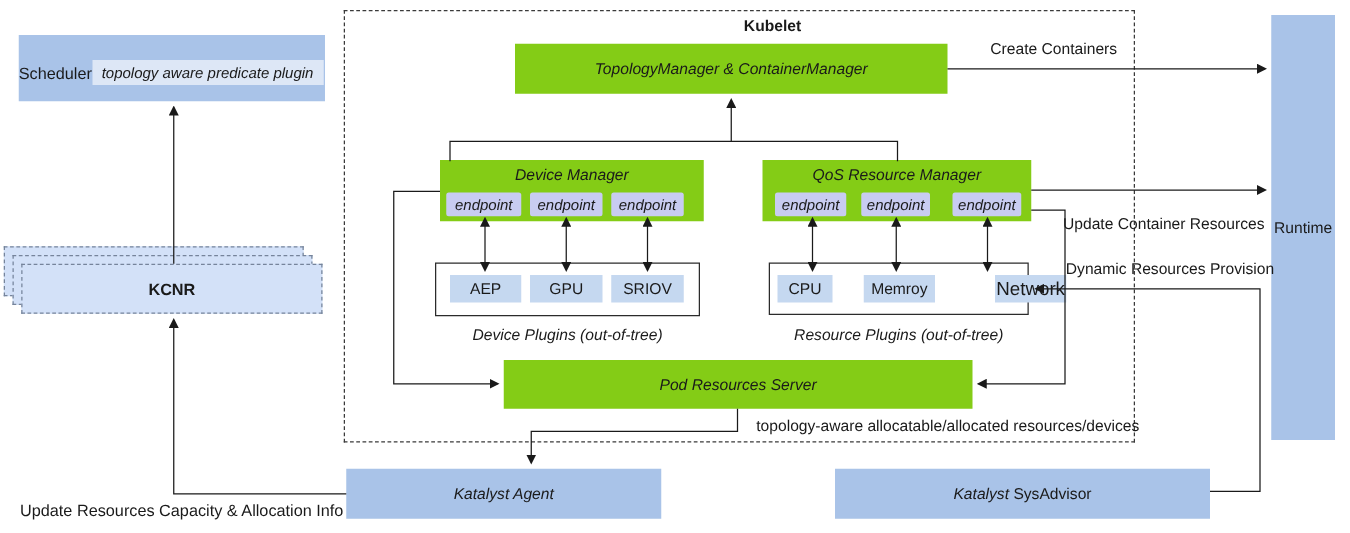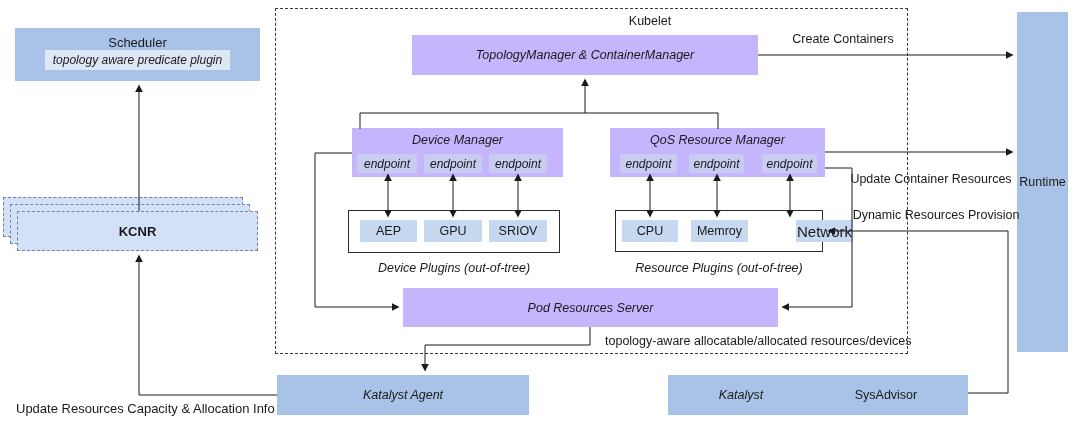--- a/index.html
+++ b/index.html
@@ -6,40 +6,40 @@
   .stage {
     position:relative; width:1080px; height:426px; background:#ffffff;
     font-family:"Liberation Sans", sans-serif; color:#1a1a1a; overflow:hidden;
   }
   .abs { position:absolute; }
   .box {
     position:absolute; display:flex; align-items:center; justify-content:center;
     font-size:13px; box-sizing:border-box; text-align:center;
   }
   .solid-blue { background:#a9c3e8; }
-  .panel-blue { background:#c4b5fd; }
+  .panel-blue { background:#84cc16; }
   .chip-blue  { background:#c5d8f0; }
   .lavender   { background:#c8ccf1; border-radius:2px; font-style:italic; font-size:12px; }
   .kcnr-layer { background:#d3e1f8; border:1px dashed #76849b; box-sizing:border-box; }
   .italic { font-style:italic; }
   .lbl { position:absolute; font-size:12.5px; white-space:nowrap; }
   .center { text-align:center; }
   .dashed-frame { position:absolute; border:1px dashed #3a3a3a; box-sizing:border-box; }
   .plug-frame { position:absolute; background:#ffffff; border:1px solid #2b2b2b; box-sizing:border-box; }
   svg.wires { position:absolute; left:0; top:0; pointer-events:none; }
 </style>
 </head>
 <body>
 
 <div class="stage">
 
   <div class="dashed-frame" style="left:275px; top:8px; width:633px; height:346px;"></div>
-  <div class="lbl center" style="left:598px; top:14px; width:104px; font-weight:normal;">Kubelet</div>
+  <div class="lbl center" style="left:566px; top:14px; width:104px; font-weight:bold;">Kubelet</div>
 
-  <div class="box solid-blue" style="left:15px; top:28px; width:245px; height:53px; flex-direction:column; justify-content:flex-start; padding-top:7px; gap:0;">
+  <div class="box solid-blue" style="left:15px; top:28px; width:245px; height:53px; flex-direction:row; justify-content:flex-start; padding-top:7px; gap:0;">
     <div>Scheduler</div>
     <div class="italic" style="background:#dde7f6; width:185px; height:20px; display:flex; align-items:center; justify-content:center; font-size:12px;">topology aware predicate plugin</div>
   </div>
 
   <div class="abs kcnr-layer" style="left:3px;  top:197px; width:240px; height:40px;"></div>
   <div class="abs kcnr-layer" style="left:10px; top:204px; width:240px; height:40px;"></div>
   <div class="box kcnr-layer" style="left:17px; top:211px; width:241px; height:40px; font-weight:600;">KCNR</div>
 
   <div class="box panel-blue italic" style="left:412px; top:35px; width:346px; height:40px; font-size:12.5px;">TopologyManager &amp; ContainerManager</div>
 
@@ -55,30 +55,30 @@
   <div class="box lavender" style="left:689px; top:154px; width:55px; height:19px;">endpoint</div>
   <div class="box lavender" style="left:762px; top:154px; width:55px; height:19px;">endpoint</div>
 
   <div class="plug-frame" style="left:348px; top:210px; width:212px; height:43px;"></div>
   <div class="box chip-blue" style="left:360px; top:220px; width:57px; height:22px; font-size:12.5px;">AEP</div>
   <div class="box chip-blue" style="left:424px; top:220px; width:58px; height:22px; font-size:12.5px;">GPU</div>
   <div class="box chip-blue" style="left:489px; top:220px; width:58px; height:22px; font-size:12.5px;">SRIOV</div>
   <div class="lbl italic center" style="left:348px; top:261px; width:212px;">Device Plugins (out-of-tree)</div>
 
   <div class="plug-frame" style="left:615px; top:210px; width:208px; height:42px;"></div>
-  <div class="box chip-blue" style="left:622px; top:220px; width:56px; height:22px; font-size:12.5px;">CPU</div>
+  <div class="box chip-blue" style="left:622px; top:220px; width:44px; height:22px; font-size:12.5px;">CPU</div>
   <div class="box chip-blue" style="left:691px; top:220px; width:57px; height:22px; font-size:12.5px;">Memroy</div>
   <div class="box chip-blue" style="left:796px; top:220px; width:57px; height:22px; font-size:15px;">Network</div>
   <div class="lbl italic center" style="left:605px; top:261px; width:228px;">Resource Plugins (out-of-tree)</div>
 
   <div class="box panel-blue italic" style="left:403px; top:288px; width:375px; height:39px; font-size:12.5px;">Pod Resources Server</div>
 
   <div class="box solid-blue italic" style="left:277px; top:375px; width:252px; height:40px; font-size:12.5px;">Katalyst Agent</div>
 
-  <div class="box solid-blue" style="left:668px; top:375px; width:300px; height:40px; font-size:12.5px;gap:44px;">
+  <div class="box solid-blue" style="left:668px; top:375px; width:300px; height:40px; font-size:12.5px;">
     <span class="italic">Katalyst</span>&nbsp;<span>SysAdvisor</span>
   </div>
 
   <div class="box solid-blue" style="left:1017px; top:12px; width:51px; height:340px; font-size:12.5px;">Runtime</div>
 
   <div class="lbl center" style="left:763px; top:32px; width:160px;">Create Containers</div>
   <div class="lbl center" style="left:838px; top:130px; width:186px;margin-top:42px;">Update Container Resources</div>
   <div class="lbl center" style="left:838px; top:208px; width:196px;">Dynamic Resources Provision</div>
   <div class="lbl center" style="left:605px; top:334px; width:296px;">topology-aware allocatable/allocated resources/devices</div>
   <div class="lbl" style="left:16px; top:401px; font-size:13px;">Update Resources Capacity &amp; Allocation Info</div>

